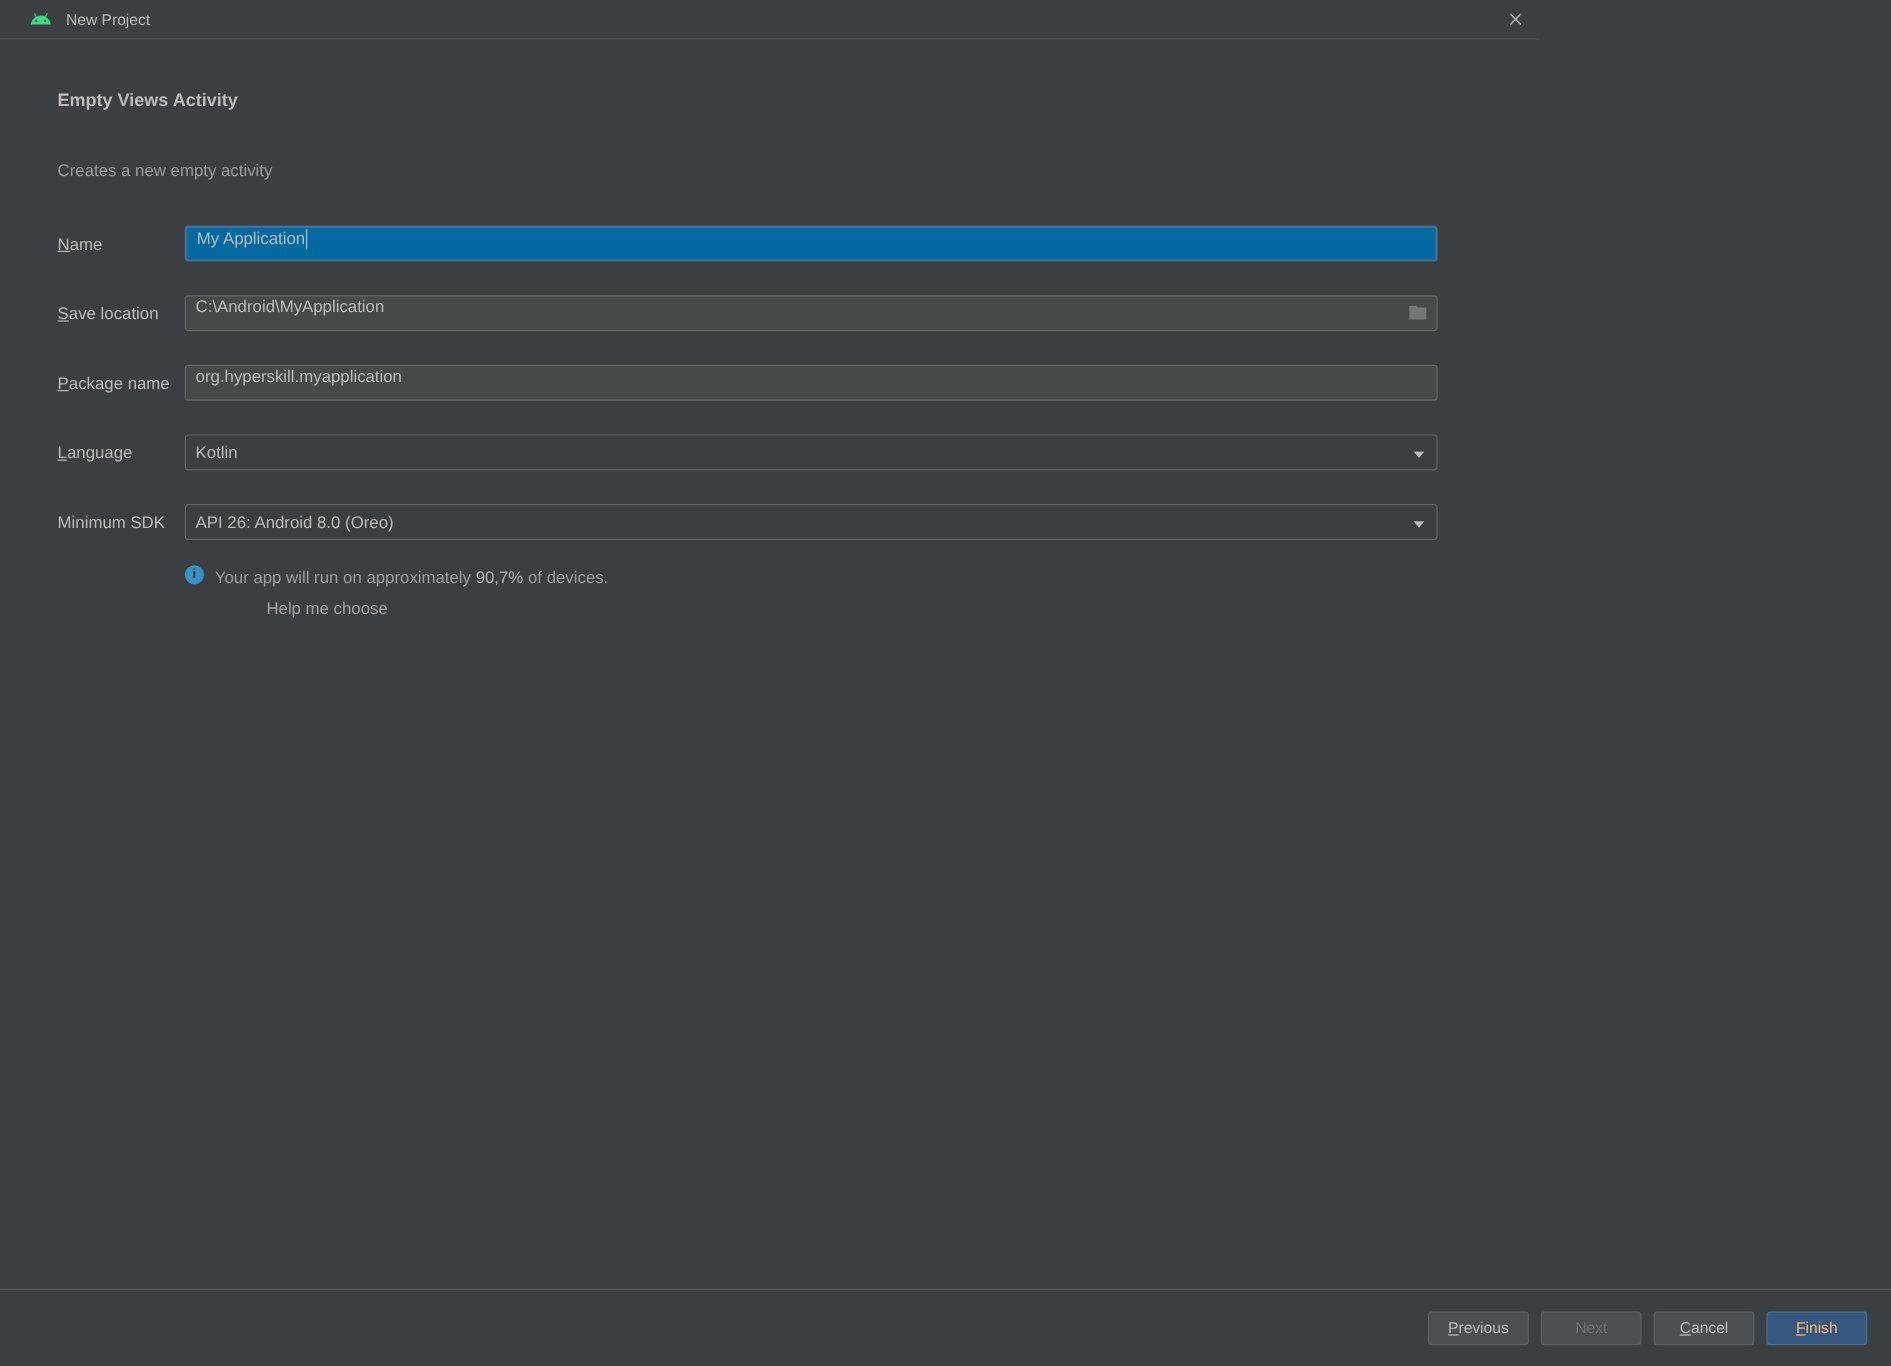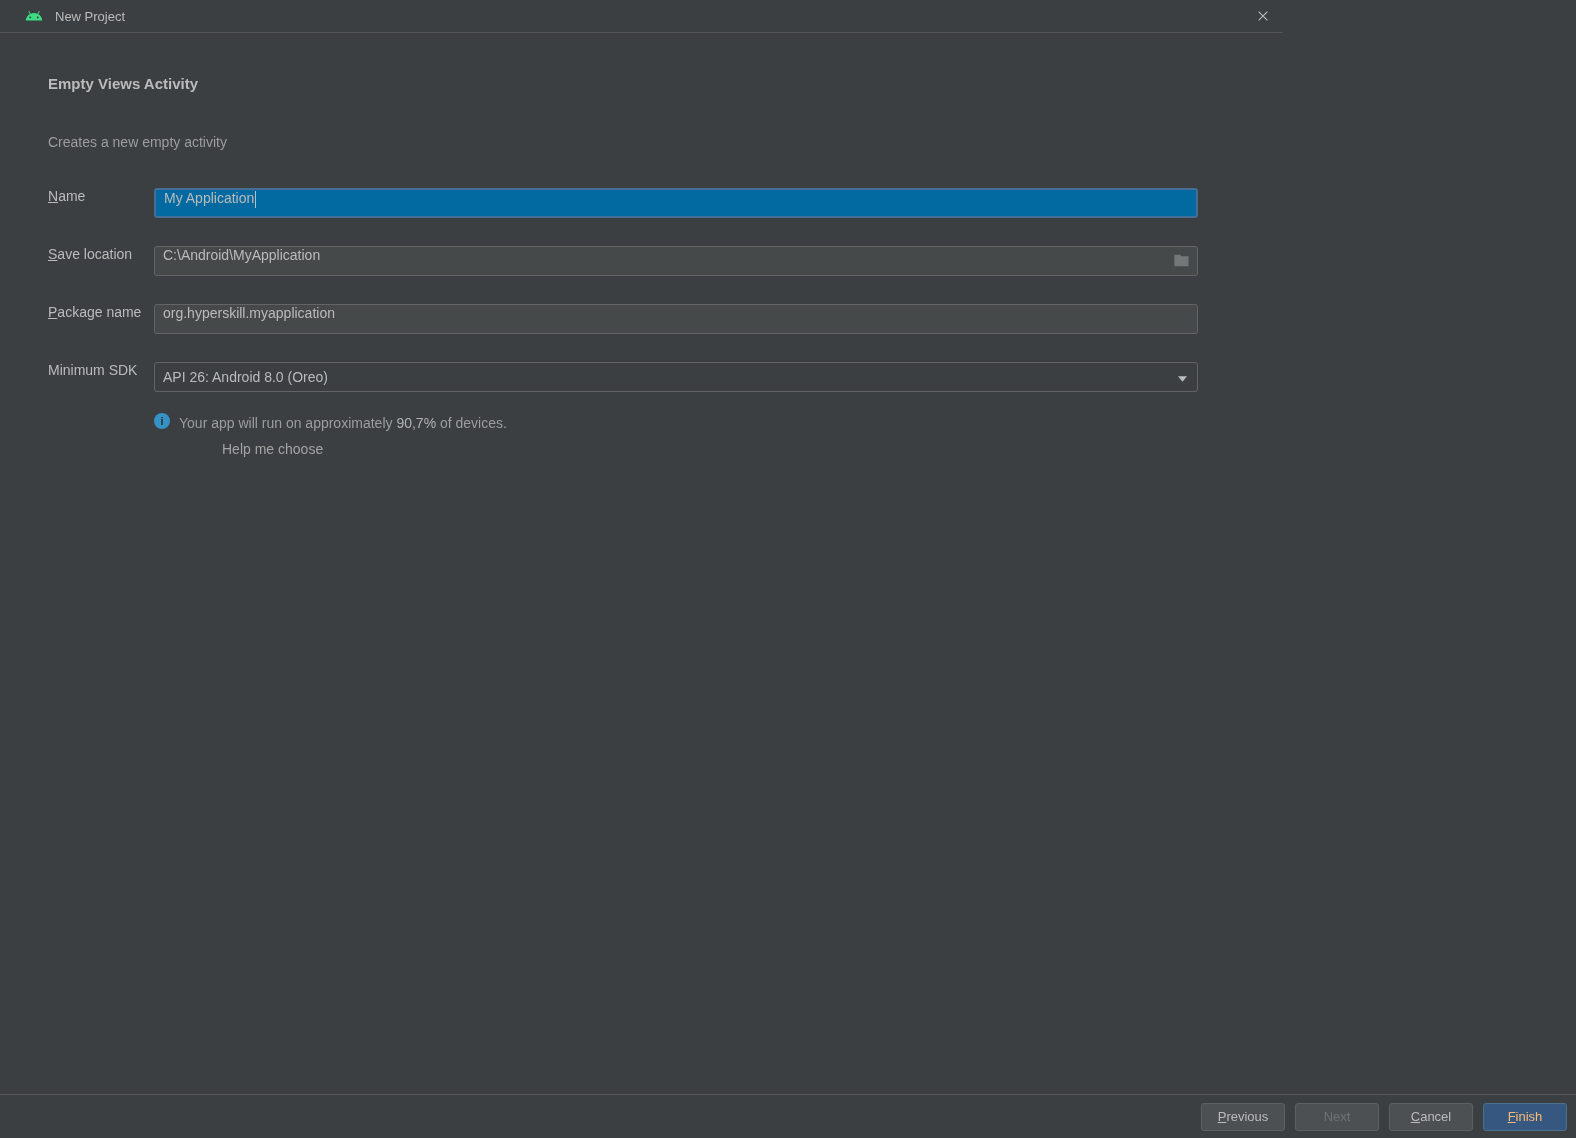--- a/index.html
+++ b/index.html
@@ -52,21 +52,21 @@
       color: #bbbbbb;
       margin-bottom: 42px;
     }
     .description {
       font-size: 14px;
       color: #9b9d9e;
       margin-bottom: 38px;
     }
     .form-row {
       display: flex;
-      align-items: flex-start;
+      align-items: center;
       margin-bottom: 28px;
     }
     .label {
       width: 106px;
       font-size: 14px;
       color: #bbbbbb;
     }
     .label .mn { text-decoration: underline; }
     .field-wrap {
       flex: 1;
@@ -148,26 +148,26 @@
       display: block;
       margin-top: 4px;
       cursor: pointer;
       margin-left: 43px;
     }
     .footer {
       position: absolute;
       bottom: 0;
       left: 0;
       right: 0;
-      height: 44px;
+      height: 64px;
       border-top: 1px solid #555;
       display: flex;
       align-items: center;
       justify-content: flex-end;
-      padding-right: 9px;
+      padding-right: 20px;
       gap: 10px;
     }
     .btn {
       width: 84px;
       height: 28px;
       border-radius: 3px;
       background: #4c5052;
       border: 1px solid #5e6060;
       color: #bbbbbb;
       font-size: 13px;
@@ -235,20 +235,33 @@
     </div>
   </div>
 
   <div class="form-row">
     <div class="label"><span class="mn">P</span><span>ackage name</span></div>
     <div class="field-wrap">
       <div class="input"><span>org.hyperskill.myapplication</span></div>
     </div>
   </div>
 
+  <div class="form-row">
+    <div class="label"><span class="mn">L</span><span>anguage</span></div>
+    <div class="field-wrap">
+      <div class="select">
+        <span>Kotlin</span>
+        <span class="arrow">
+          <svg viewBox="0 0 10 6" width="9" height="6">
+              <path fill="#bbbbbb" d="M0 0 L10 0 L5 6 Z"></path>
+            </svg>
+        </span>
+      </div>
+    </div>
+  </div>
 
   <div class="form-row">
     <div class="label">Minimum SDK</div>
     <div class="field-wrap">
       <div class="select">
         <span>API 26: Android 8.0 (Oreo)</span>
         <span class="arrow">
           <svg viewBox="0 0 10 6" width="9" height="6">
               <path fill="#bbbbbb" d="M0 0 L10 0 L5 6 Z"></path>
             </svg>

